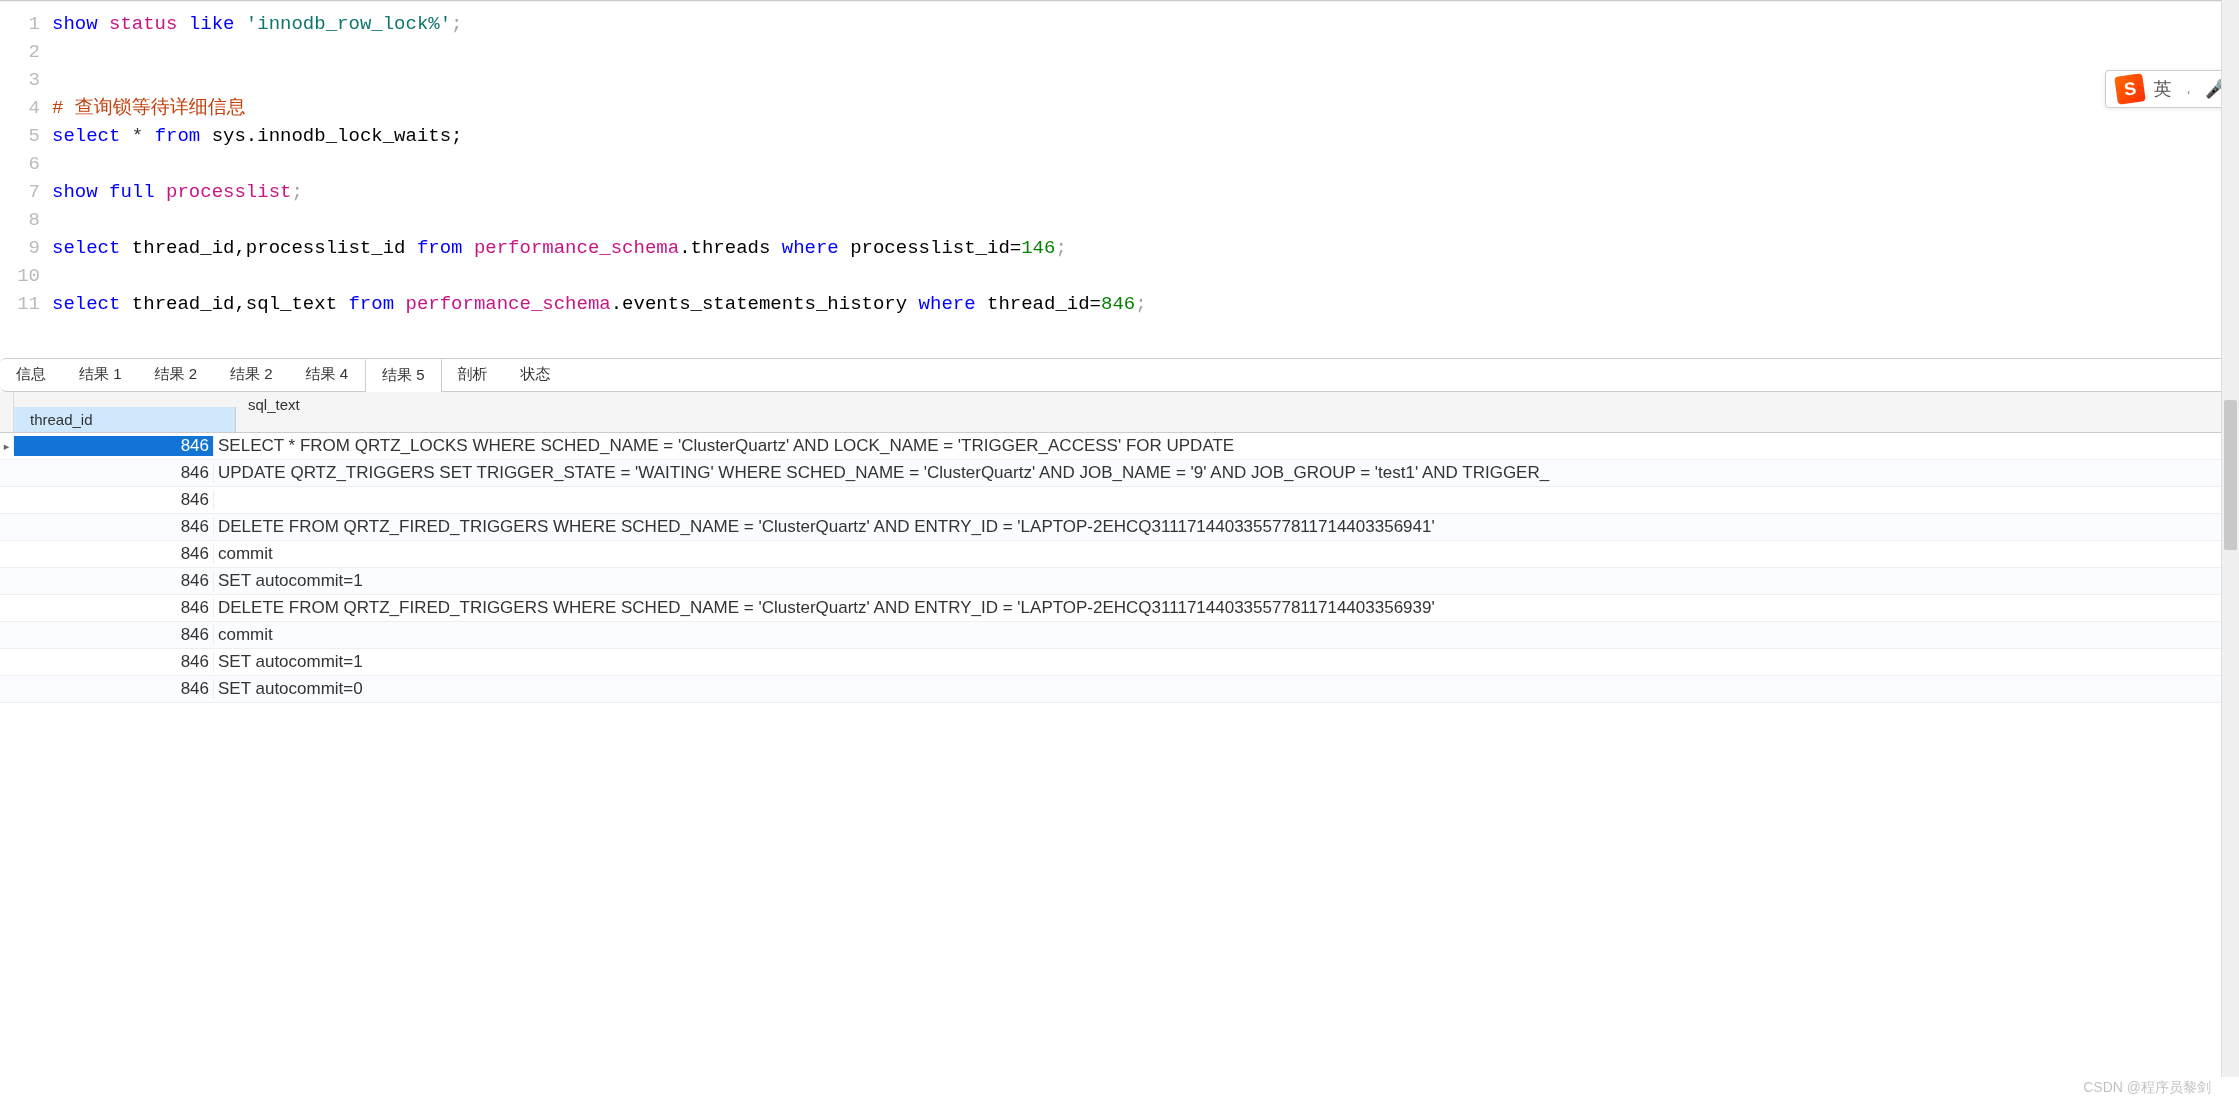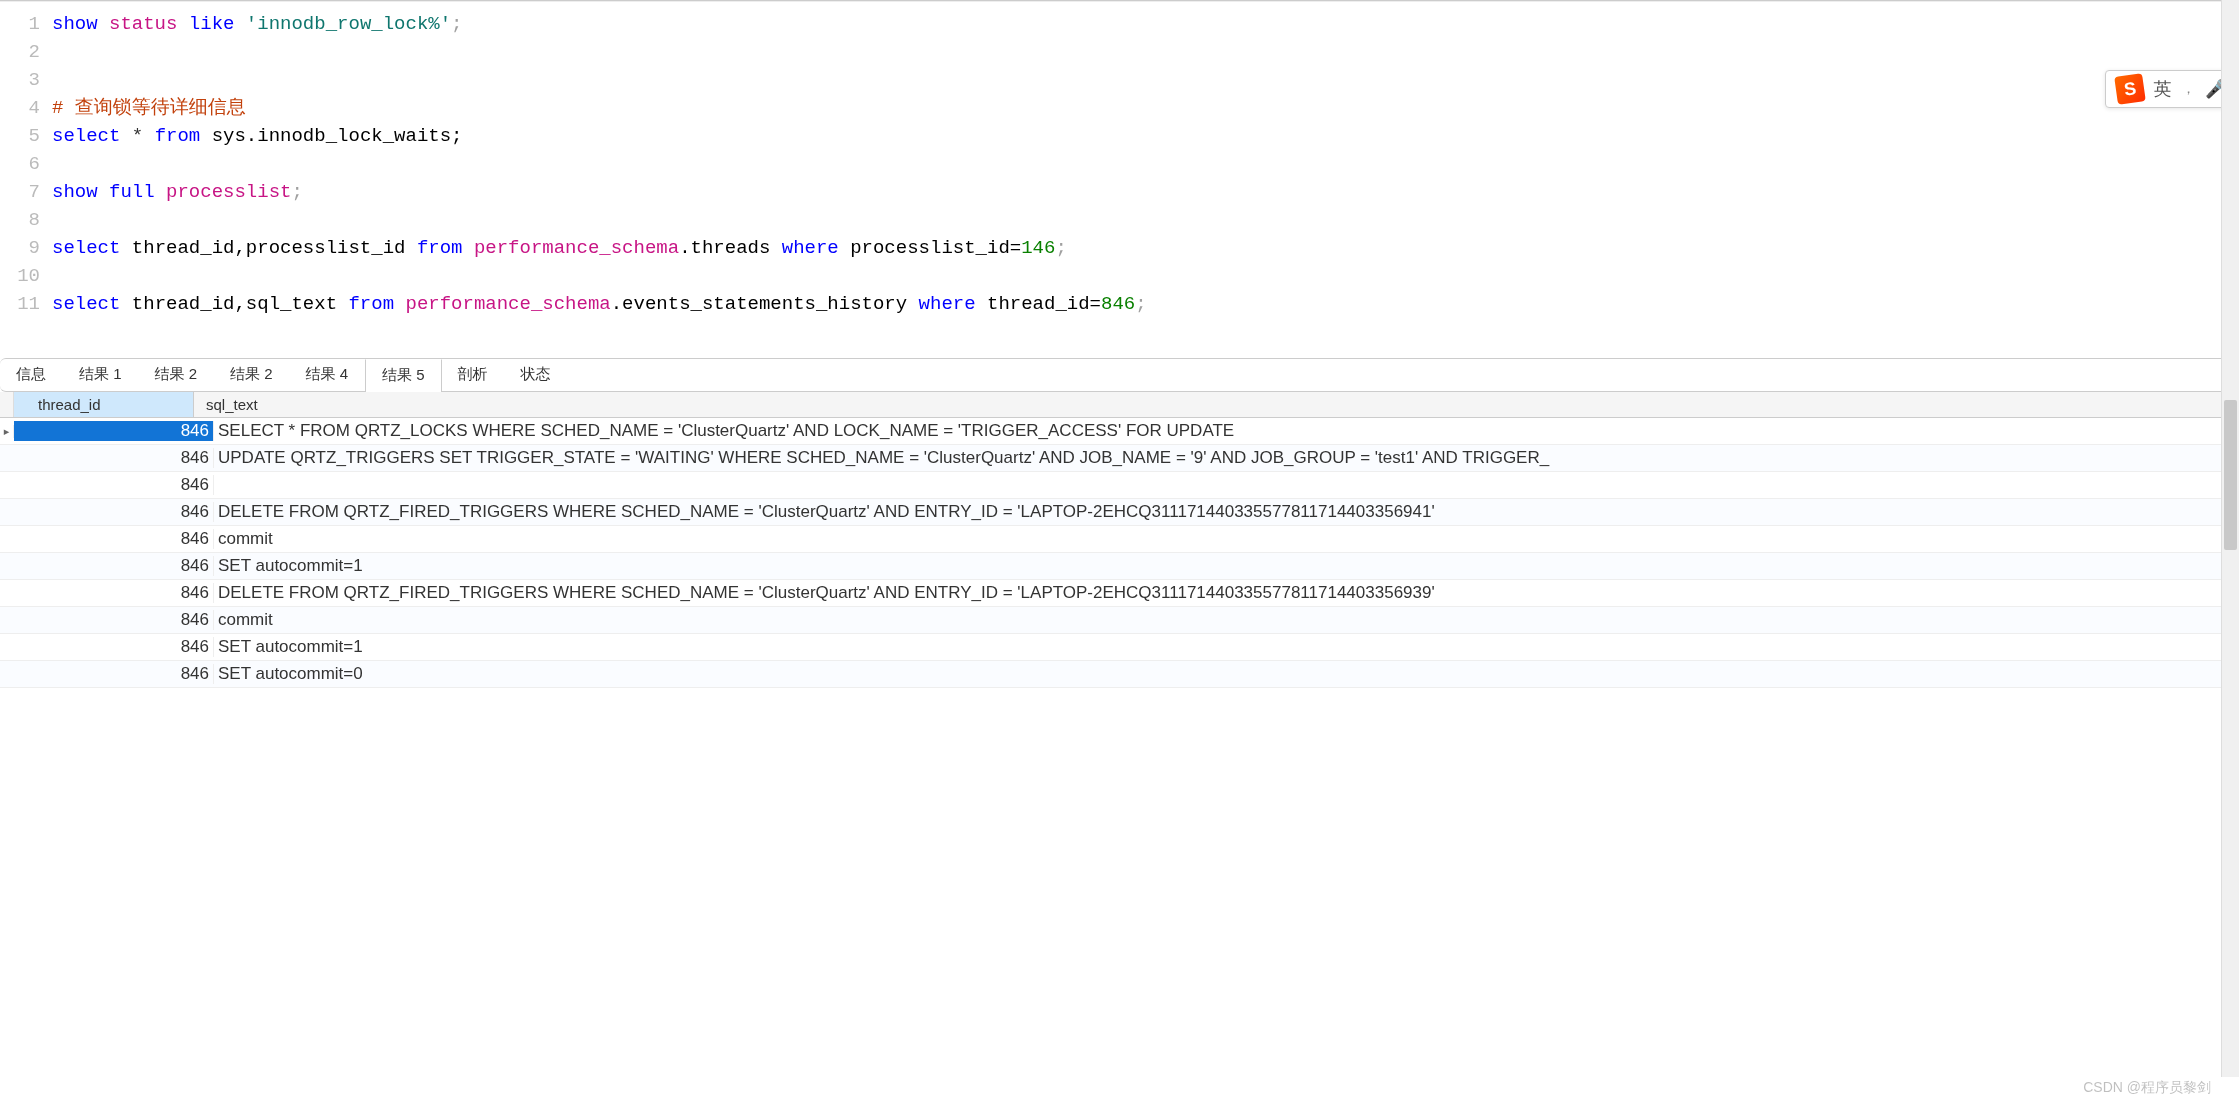--- a/index.html
+++ b/index.html
@@ -19,21 +19,21 @@
 
 .tabs { display: flex; border-top: 1px solid #ccc; border-bottom: 1px solid #ccc; background: #fff; border-radius: 6px; }
 .tab { padding: 6px 16px; font-size: 15px; color: #333; cursor: pointer; border-right: 1px solid transparent; }
 .tab.active { background: #fff; border-top: 1px solid #fff; position: relative; }
 .tab.active::after { content: ''; position: absolute; left: 0; right: 0; bottom: -1px; height: 2px; background: #fff; }
 .tabs .tab.active { border-left: 1px solid #ccc; border-right: 1px solid #ccc; }
 
 .grid { flex: 1; overflow: auto; position: relative; }
 .grid-header { display: flex; background: #f5f5f5; border-bottom: 1px solid #ccc; font-size: 15px; position: sticky; top: 0; }
 .grid-header .col-marker { width: 14px; border-right: 1px solid #ddd; }
-.grid-header .col-thread { width: 180px; padding: 4px 24px; border-right: 1px solid #ccc; background: #cfe8fc; }
+.grid-header .col-thread { width: 222px; padding: 4px 16px; border-right: 1px solid #ccc; background: #cfe8fc; margin-top: 15px; }
 .grid-header .col-sql { flex: 1; padding: 4px 12px; }
 
 .grid-body { font-size: 17px; }
 .row { display: flex; border-bottom: 1px solid #eee; height: 27px; align-items: center; }
 .row:nth-child(even) { background: #fafcff; }
 .row .marker { width: 14px; text-align: center; color: #666; border-right: 1px solid #eee; font-size: 11px; }
 .row .cell-thread { width: 200px; text-align: right; padding: 0 4px; border-right: 1px solid #eee; }
 .row .cell-sql { flex: 1; padding: 0 4px; white-space: nowrap; overflow: hidden; }
 .row.selected .cell-thread { background: #1274d6; color: #fff; }
 

